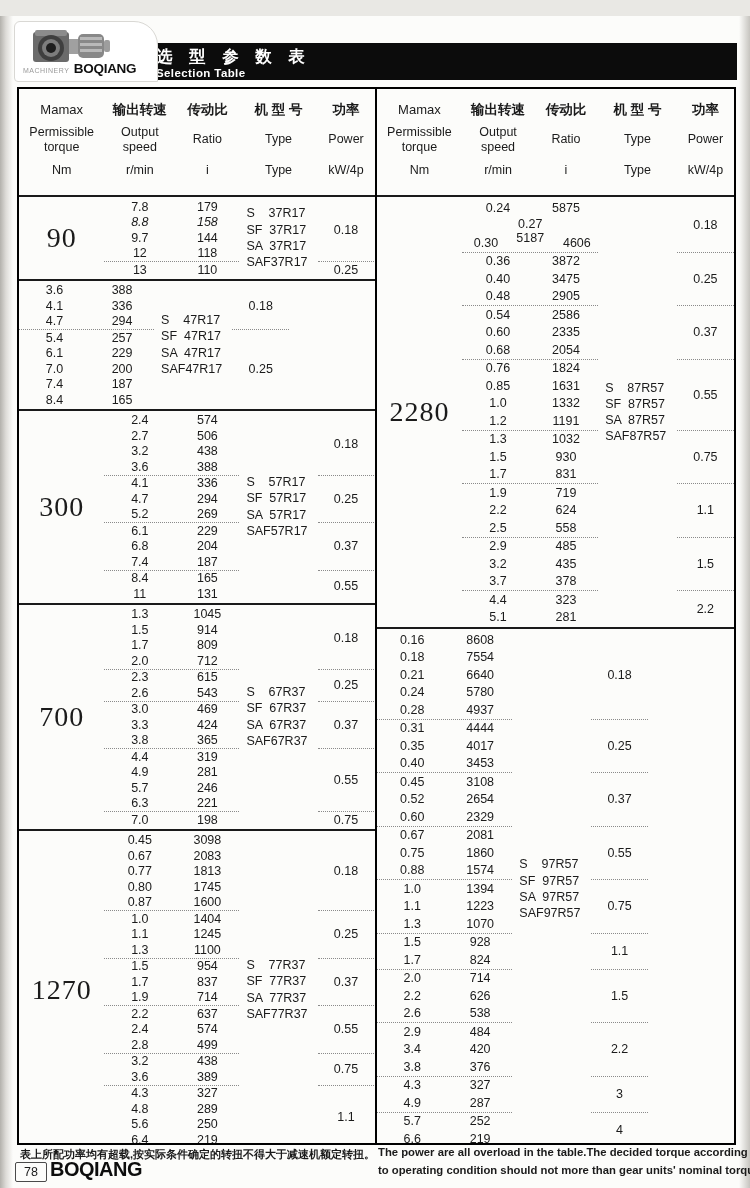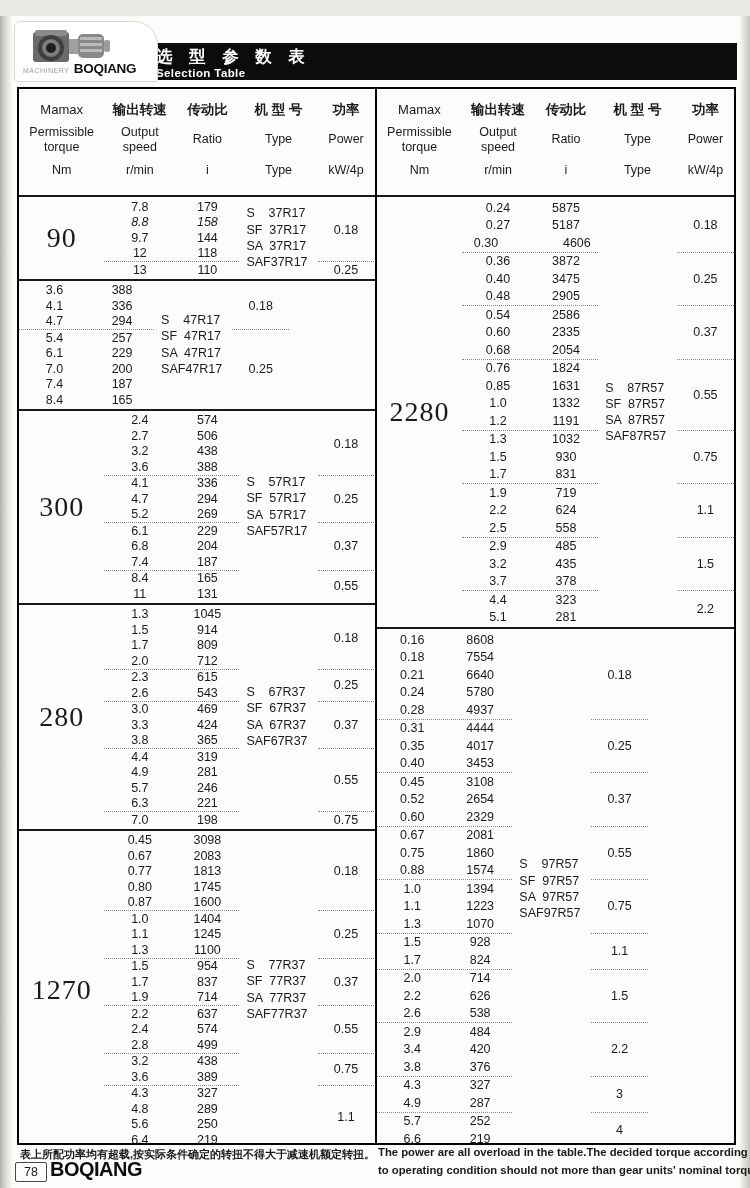--- a/index.html
+++ b/index.html
@@ -284,21 +284,21 @@
               <div class="tline">SAF57R17</div>
             </div>
             <div class="g-power">
               <div class="pcell" style="height: 62px;">0.18</div>
               <div class="pcell" style="height: 46.5px;">0.25</div>
               <div class="pcell" style="height: 46.5px;">0.37</div>
               <div class="pcell" style="height: 31px;">0.55</div>
             </div>
           </div>
           <div class="group">
-            <div class="g-torque">280</div>
+            <div class="g-torque">700</div>
             <div class="g-mid">
               <div class="block">
                 <div class="row" style="height: 15.5px;">
                   <span class="cv sp">1.3</span>
                   <span class="cv rt">1045</span>
                 </div>
                 <div class="row" style="height: 15.5px;">
                   <span class="cv sp">1.5</span>
                   <span class="cv rt">914</span>
                 </div>
@@ -529,21 +529,21 @@
         </div>
         <div class="tbody2">
           <div class="group">
             <div class="g-torque">2280</div>
             <div class="g-mid">
               <div class="block">
                 <div class="row" style="height: 17.5px;">
                   <span class="cv sp">0.24</span>
                   <span class="cv rt">5875</span>
                 </div>
-                <div class="row" style="height: 17.5px;">
+                <div class="row" style="height: 17.5px; flex-direction: column;">
                   <span class="cv sp">0.27</span>
                   <span class="cv rt">5187</span>
                 </div>
                 <div class="row" style="height: 17.5px; gap: 46px;">
                   <span class="cv sp">0.30</span>
                   <span class="cv rt">4606</span>
                 </div>
               </div>
               <div class="block">
                 <div class="row" style="height: 17.5px;">

